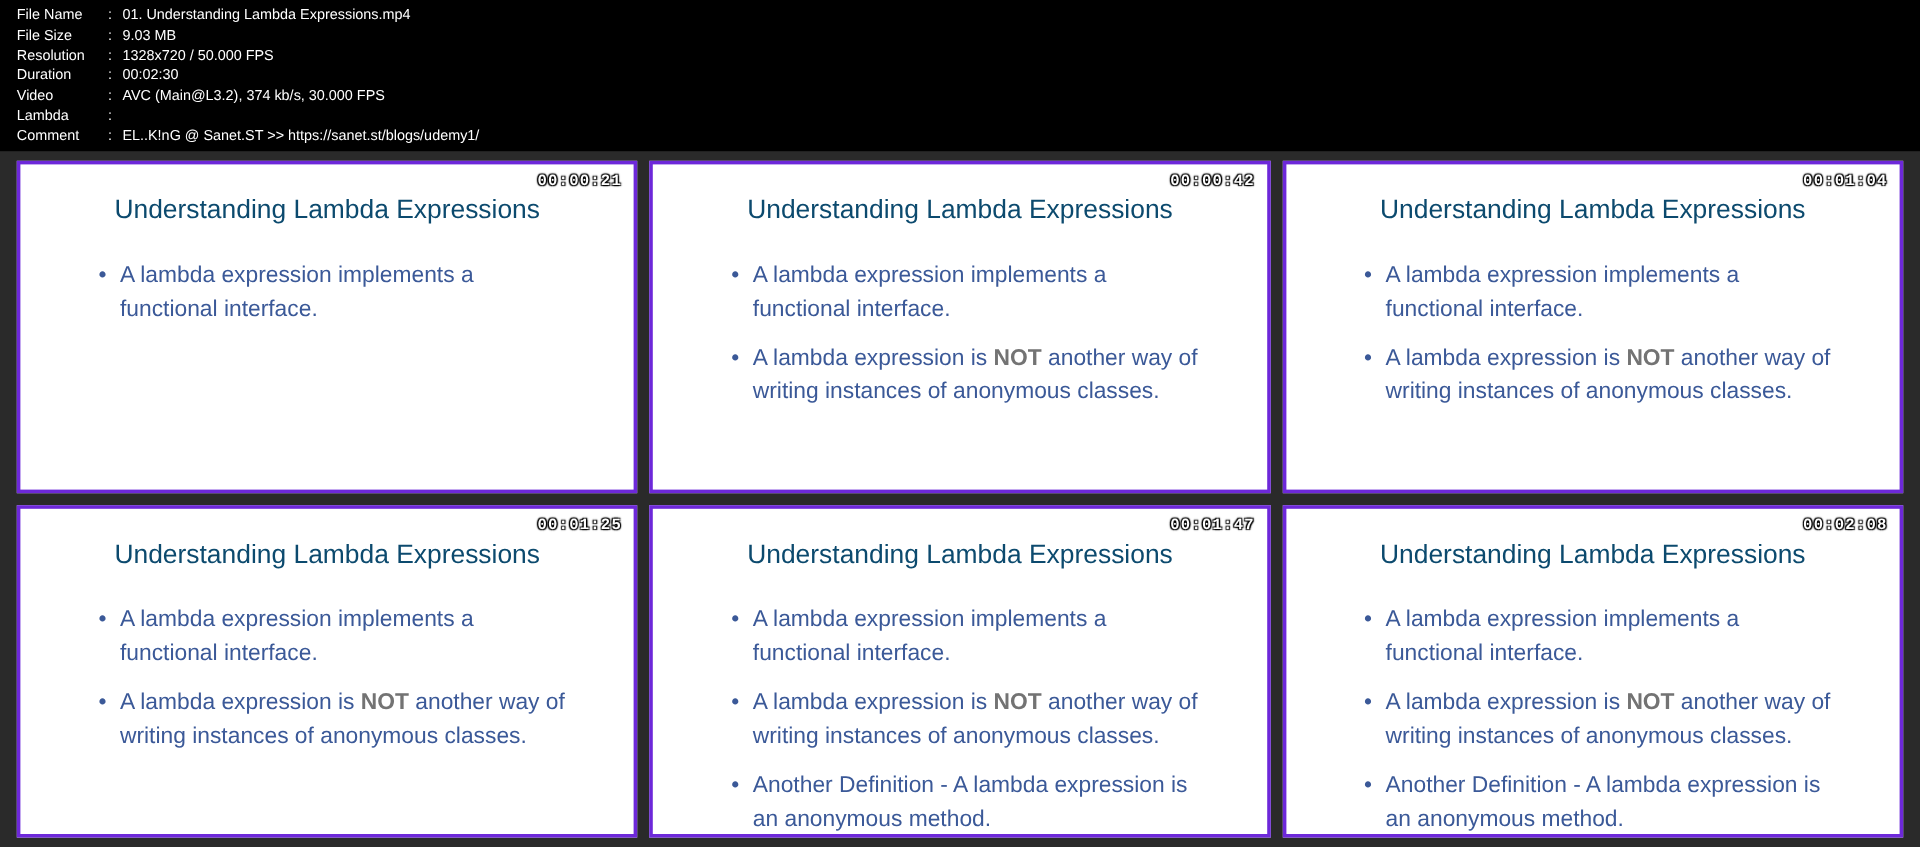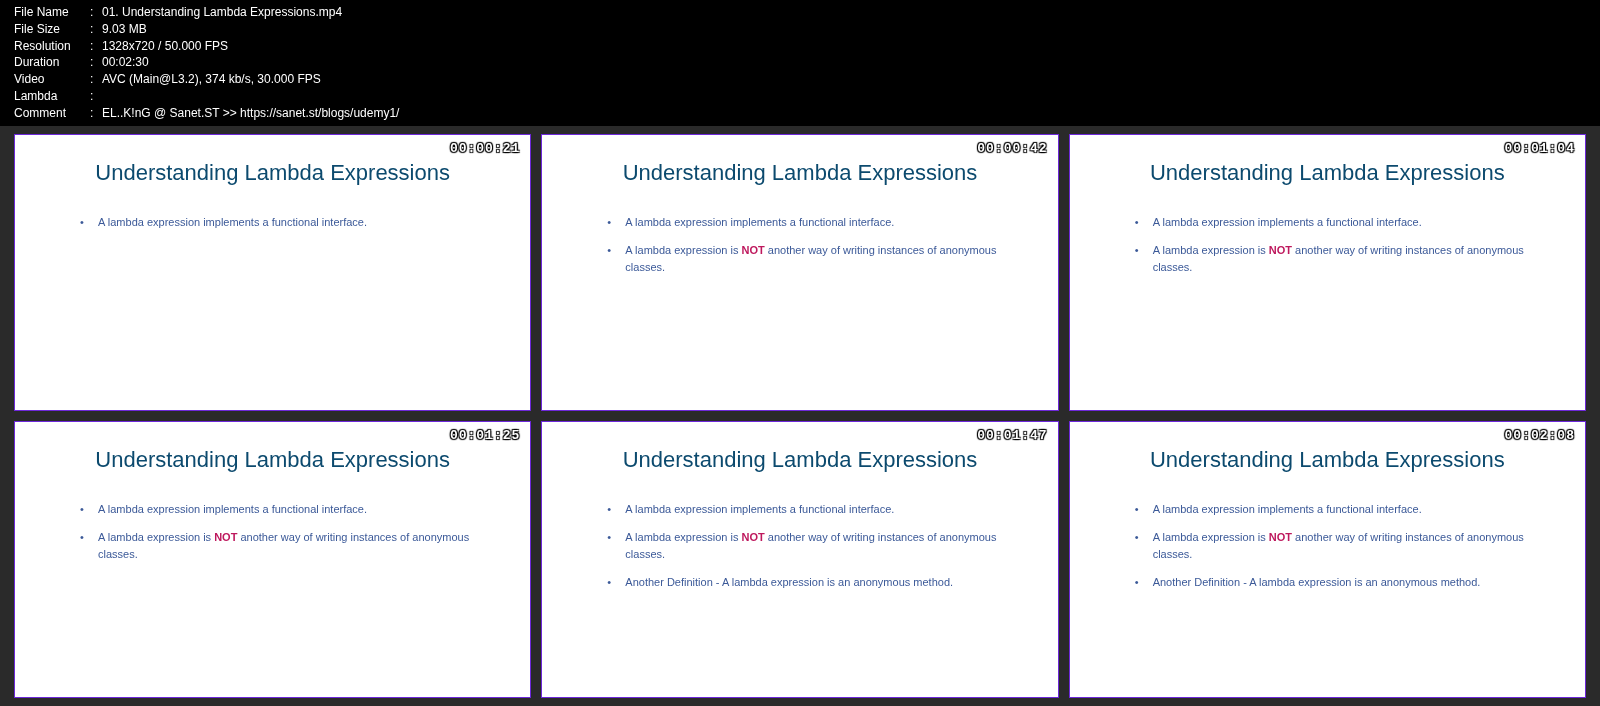--- a/index.html
+++ b/index.html
@@ -32,21 +32,21 @@
   display: grid;
   grid-template-columns: repeat(3, 1fr);
   grid-template-rows: repeat(2, 1fr);
   gap: 10px;
   padding: 8px 14px 14px 14px;
   height: 586px;
   background: #2a2a2a;
 }
 .thumb {
   background: #fff;
-  border: 1px solid #6d28d9;
+  border: 3px solid #6d28d9;
   position: relative;
   padding: 25px 50px 20px 50px;
   overflow: hidden;
 }
 .timestamp {
   position: absolute;
   top: 6px;
   right: 10px;
   color: #fff;
   font-size: 13px;
@@ -62,35 +62,35 @@
   text-align: center;
   margin-bottom: 28px;
   font-family: 'Segoe UI', Arial, sans-serif;
 }
 .bullets {
   list-style: none;
   padding-left: 15px;
 }
 .bullets li {
   color: #3b5998;
-  font-size: 11px;
+  font-size: 19px;
   line-height: 1.5;
   margin-bottom: 12px;
   position: relative;
   padding-left: 18px;
   font-family: 'Segoe UI', Arial, sans-serif;
 }
 .bullets li::before {
   content: "•";
   position: absolute;
   left: 0;
   color: #3b5998;
 }
 .not-red {
-  color: #be185d;
+  color: #737373;
   font-weight: bold;
 }
 </style>
 </head>
 <body>
 
 <div class="metadata">
   <div class="metadata-row">
     <span class="meta-label">File Name</span>
     <span class="meta-sep">:</span>

